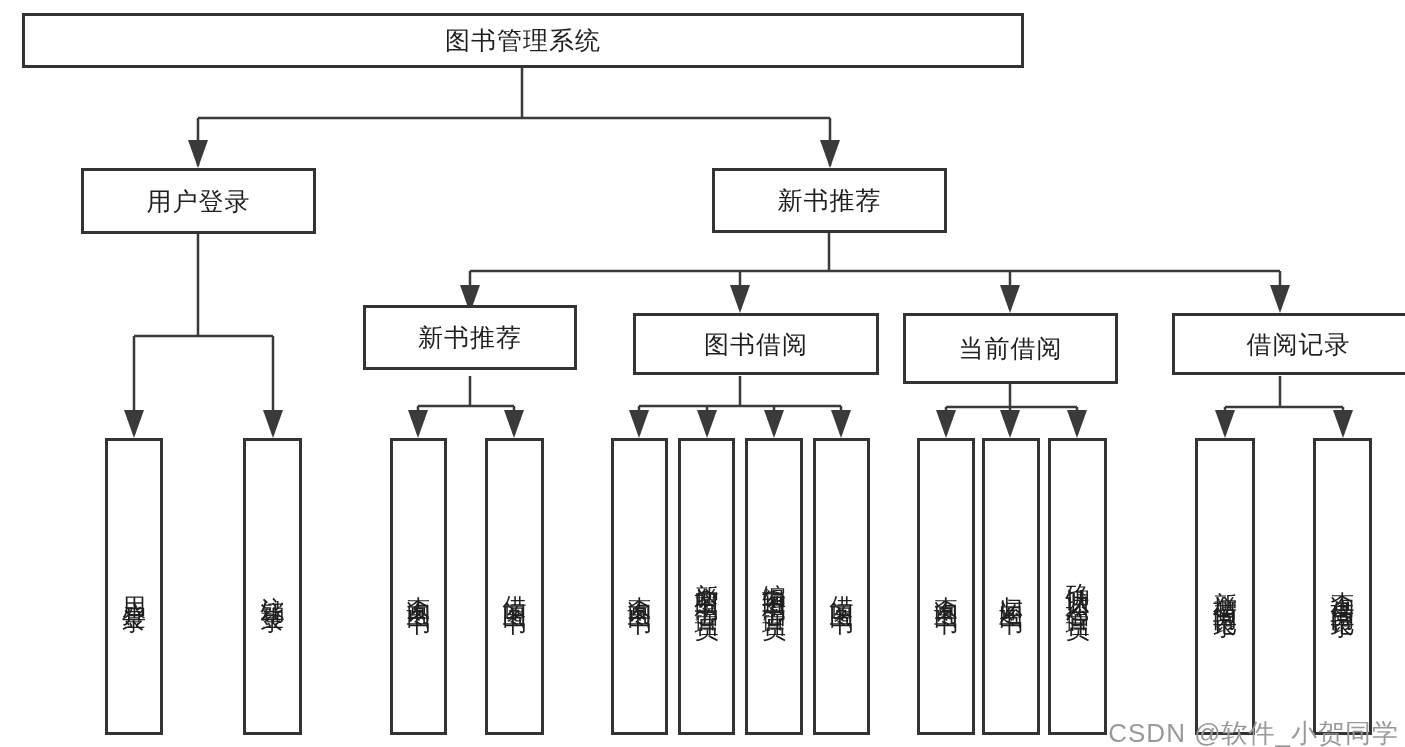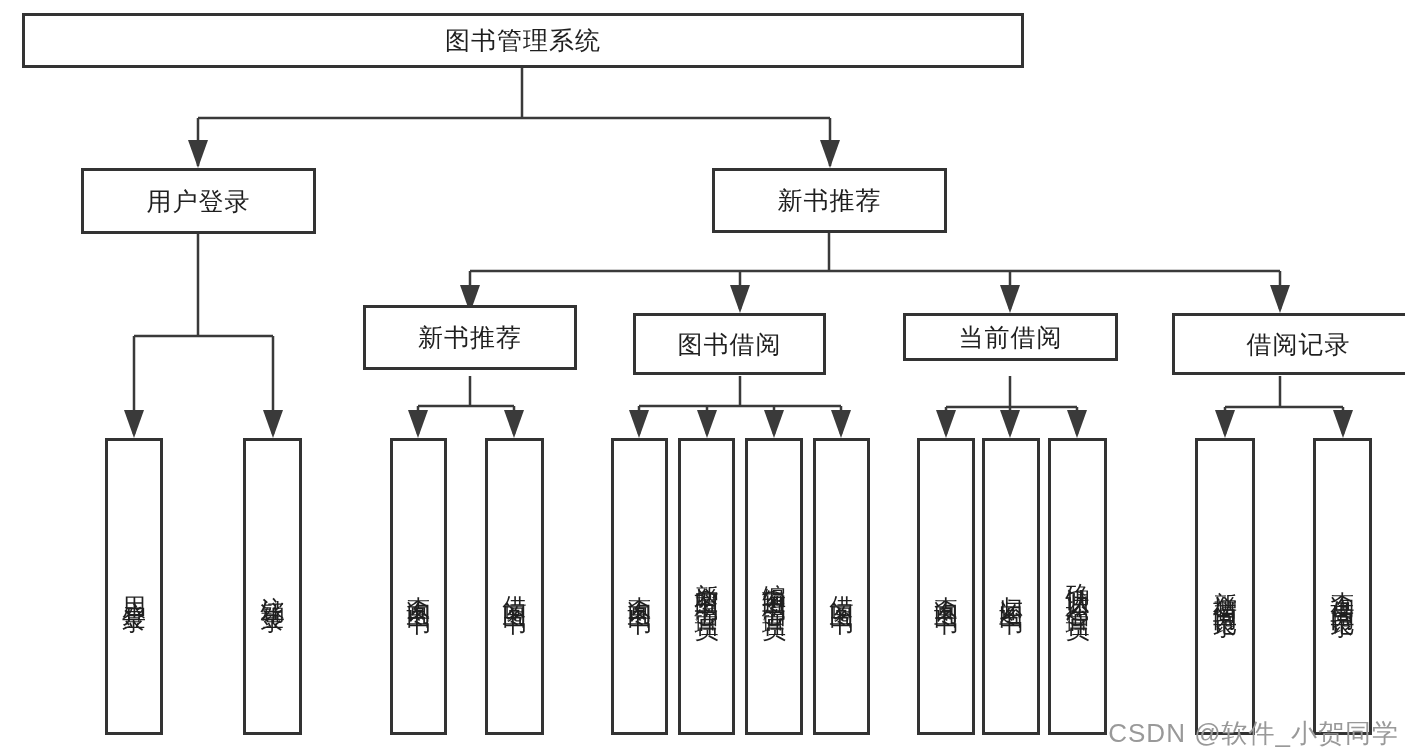--- a/index.html
+++ b/index.html
@@ -31,22 +31,22 @@
     font-size:24px;
     letter-spacing:5px;
     top:438px; height:297px;
     line-height:1;
   }
   
   .box-root        { left:22px;   top:13px;  width:1002px; height:55px; }
   .box-user-login  { left:81px;   top:168px; width:235px;  height:66px; }
   .box-book-mgmt   { left:712px;  top:168px; width:235px;  height:65px; }
   .box-new-book    { left:363px;  top:305px; width:214px;  height:65px; }
-  .box-book-borrow { left:633px;  top:313px; width:193px;  height:62px; }
-  .box-current     { left:903px;  top:313px; width:215px;  height:48px; }
+  .box-book-borrow { left:633px;  top:313px; width:246px;  height:62px; }
+  .box-current     { left:903px;  top:313px; width:215px;  height:71px; }
   .box-record      { left:1172px; top:313px; width:253px;  height:62px; }
   
   .leaf-a1 { left:105px;  width:58px; }
   .leaf-a2 { left:243px;  width:59px; }
   .leaf-b1 { left:390px;  width:57px; }
   .leaf-b2 { left:485px;  width:59px; }
   .leaf-c1 { left:611px;  width:57px; }
   .leaf-c2 { left:678px;  width:57px; }
   .leaf-c3 { left:745px;  width:58px; }
   .leaf-c4 { left:813px;  width:57px; }

